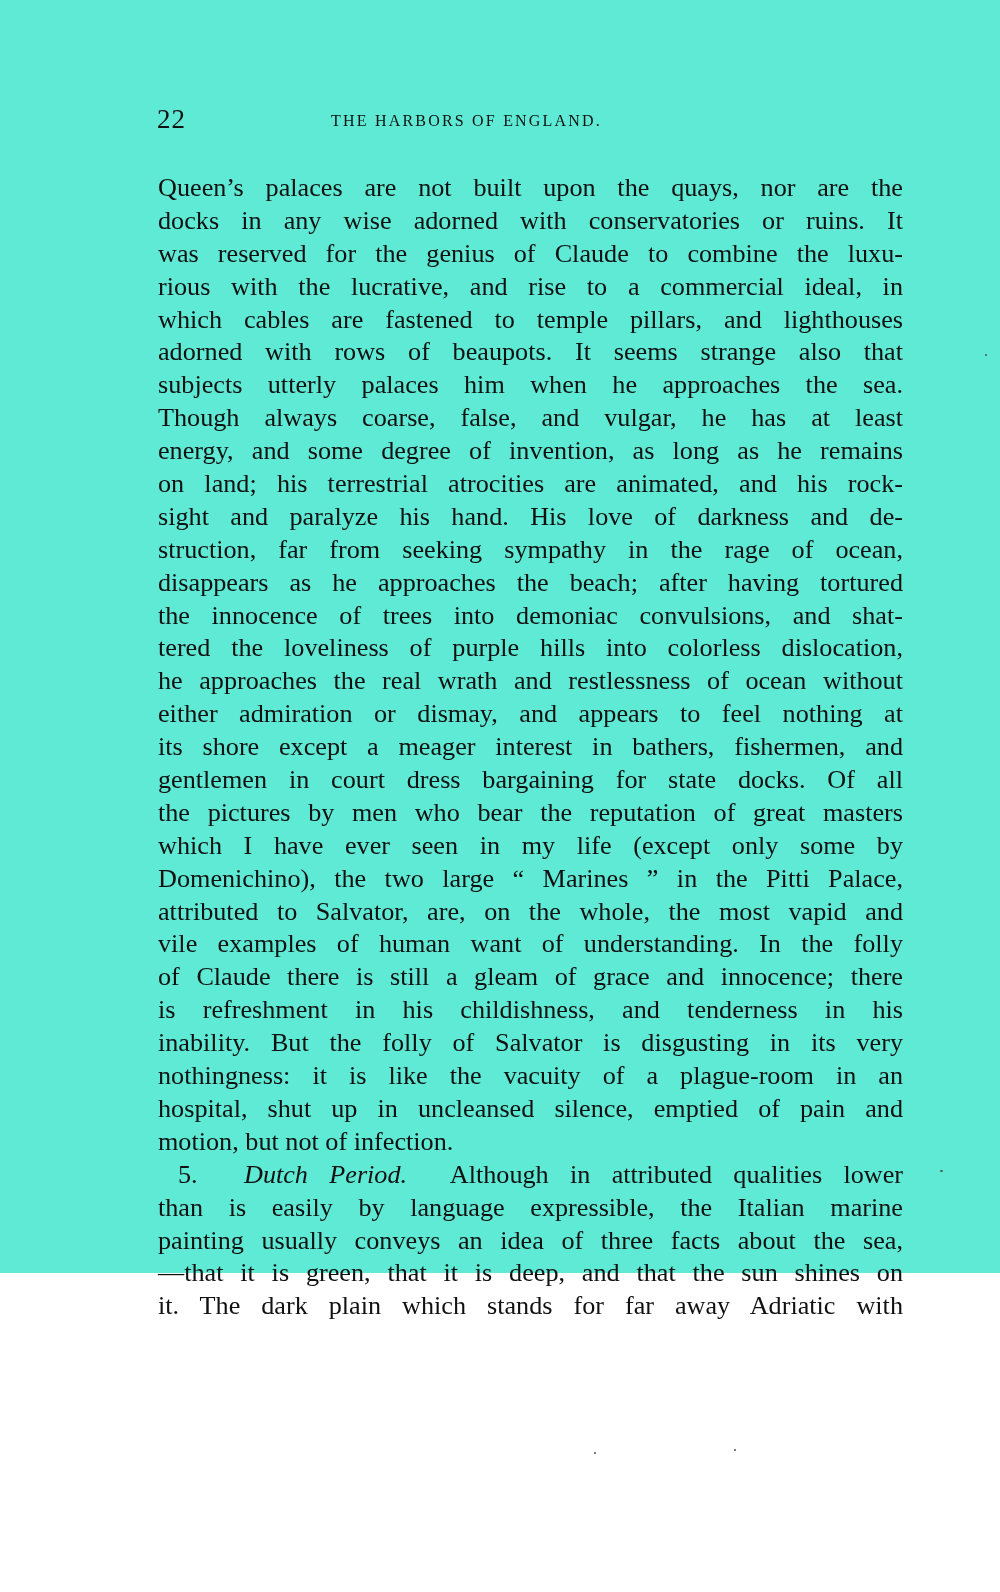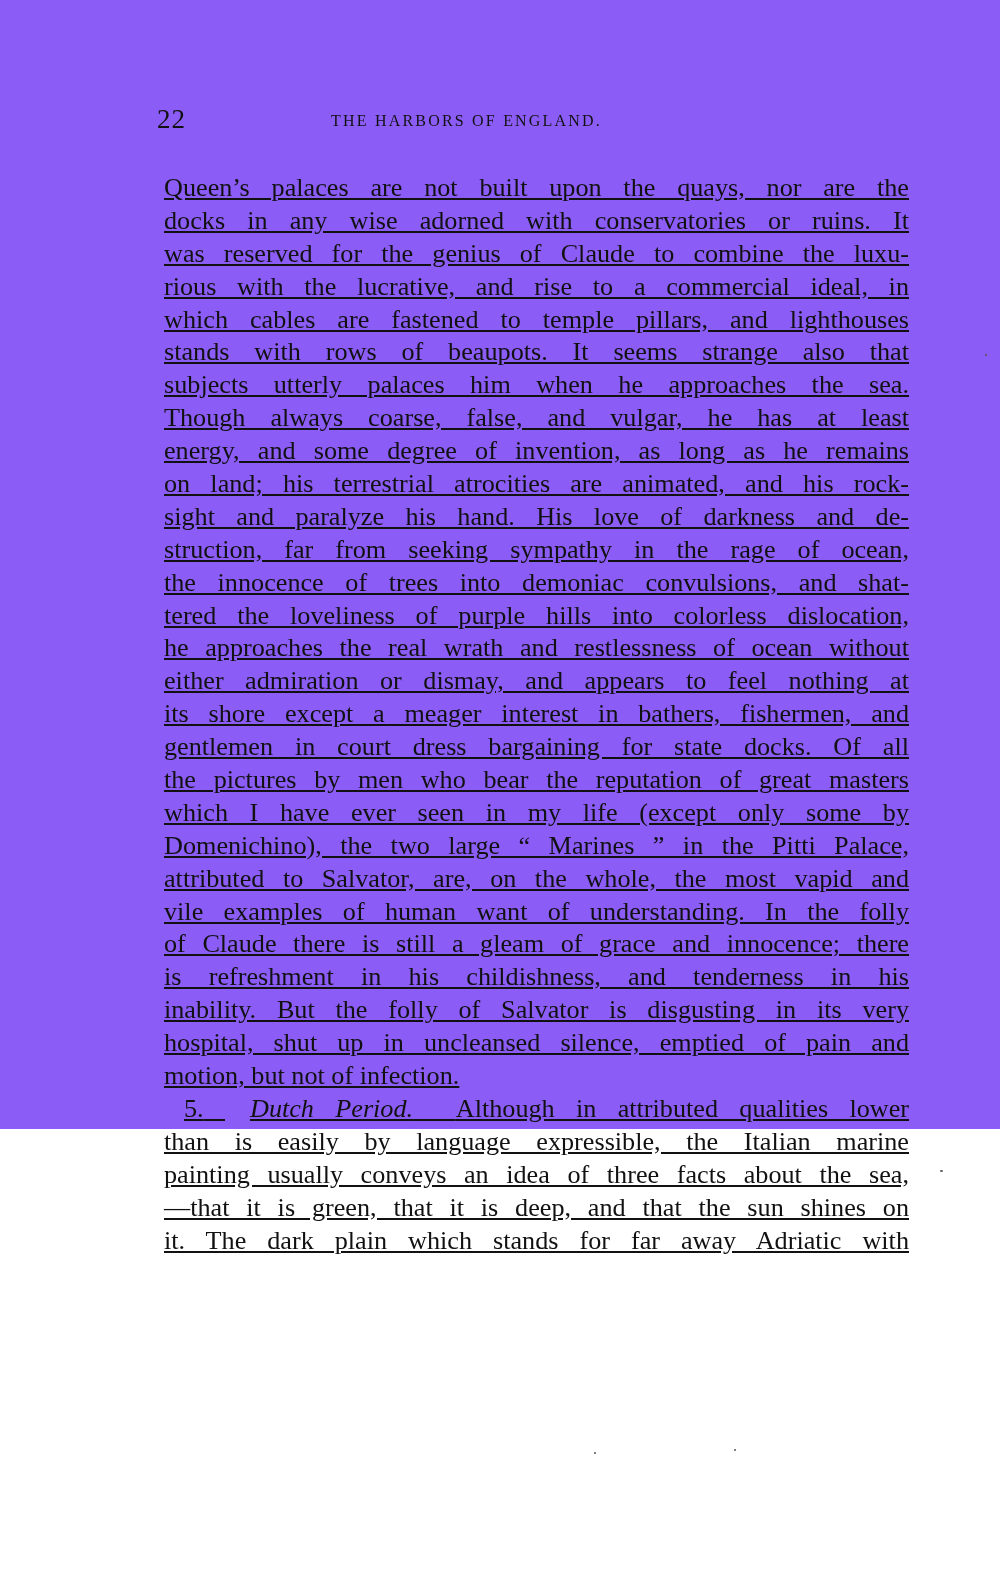--- a/index.html
+++ b/index.html
@@ -1,34 +1,34 @@
 <!DOCTYPE html>
 <html><head>
 <meta charset="utf-8">
 <style>
   html, body { margin: 0; padding: 0; background: #ffffff; }
   body {
     width: 1000px; height: 1592px; position: relative; overflow: hidden;
     font-family: "Liberation Serif", "DejaVu Serif", serif;
     color: #111111;
   }
-  .page { position: absolute; left: 0; top: 0; width: 1000px; height: 1129px; background: #8b5cf6; }
+  .page { position: absolute; left: 0; top: 0; width: 1000px; height: 1273px; background: #5eead4; }
   .running-head {
     position: absolute; left: 157px; top: 104px; width: 745px; height: 36px;
   }
   .page-number {
     position: absolute; left: 0; top: 0;
     font-size: 27px; letter-spacing: 1px;
   }
   .running-title {
     position: absolute; left: 174px; top: 8px;
     font-size: 16px; font-weight: normal; letter-spacing: 2.2px;
   }
   .body-text {
-    position: absolute; left: 164px; top: 172px; width: 745px; text-decoration: underline;
+    position: absolute; left: 158px; top: 172px; width: 745px;
   }
   .line {
     height: 32.9px; line-height: 32.9px;
     font-size: 26.2px;
     text-align: justify; text-align-last: justify;
     white-space: nowrap; overflow: visible;
     display: block;
   }
   .line.last { text-align-last: left; }
   .line.indent { padding-left: 20px; }
@@ -44,41 +44,43 @@
     <span class="page-number">22</span>
     <span class="running-title">THE HARBORS OF ENGLAND.</span>
   </div>
 
   <div class="body-text">
     <span class="line">Queen’s palaces are not built upon the quays, nor are the</span>
     <span class="line">docks in any wise adorned with conservatories or ruins.  It</span>
     <span class="line">was reserved for the genius of Claude to combine the luxu-</span>
     <span class="line">rious with the lucrative, and rise to a commercial ideal, in</span>
     <span class="line">which cables are fastened to temple pillars, and lighthouses</span>
-    <span class="line">stands with rows of beaupots.  It seems strange also that</span>
+    <span class="line">adorned with rows of beaupots.  It seems strange also that</span>
     <span class="line">subjects utterly palaces him when he approaches the sea.</span>
     <span class="line">Though always coarse, false, and vulgar, he has at least</span>
     <span class="line">energy, and some degree of invention, as long as he remains</span>
     <span class="line">on land; his terrestrial atrocities are animated, and his rock-</span>
     <span class="line">sight and paralyze his hand.  His love of darkness and de-</span>
     <span class="line">struction, far from seeking sympathy in the rage of ocean,</span>
+    <span class="line">disappears as he approaches the beach; after having tortured</span>
     <span class="line">the innocence of trees into demoniac convulsions, and shat-</span>
     <span class="line">tered the loveliness of purple hills into colorless dislocation,</span>
     <span class="line">he approaches the real wrath and restlessness of ocean without</span>
     <span class="line">either admiration or dismay, and appears to feel nothing at</span>
     <span class="line">its shore except a meager interest in bathers, fishermen, and</span>
     <span class="line">gentlemen in court dress bargaining for state docks.  Of all</span>
     <span class="line">the pictures by men who bear the reputation of great masters</span>
     <span class="line">which I have ever seen in my life (except only some by</span>
     <span class="line">Domenichino), the two large “ Marines ” in the Pitti Palace,</span>
     <span class="line">attributed to Salvator, are, on the whole, the most vapid and</span>
     <span class="line">vile examples of human want of understanding.  In the folly</span>
     <span class="line">of Claude there is still a gleam of grace and innocence; there</span>
     <span class="line">is refreshment in his childishness, and tenderness in his</span>
     <span class="line">inability.  But the folly of Salvator is disgusting in its very</span>
+    <span class="line">nothingness: it is like the vacuity of a plague-room in an</span>
     <span class="line">hospital, shut up in uncleansed silence, emptied of pain and</span>
     <span class="line last">motion, but not of infection.</span>
 
     <span class="line indent"><span>5.</span> <em>Dutch Period.</em>&nbsp;&nbsp;<span>Although in attributed qualities lower</span></span>
     <span class="line">than is easily by language expressible, the Italian marine</span>
     <span class="line">painting usually conveys an idea of three facts about the sea,</span>
     <span class="line">—that it is green, that it is deep, and that the sun shines on</span>
     <span class="line">it.  The dark plain which stands for far away Adriatic with</span>
   </div>
 

